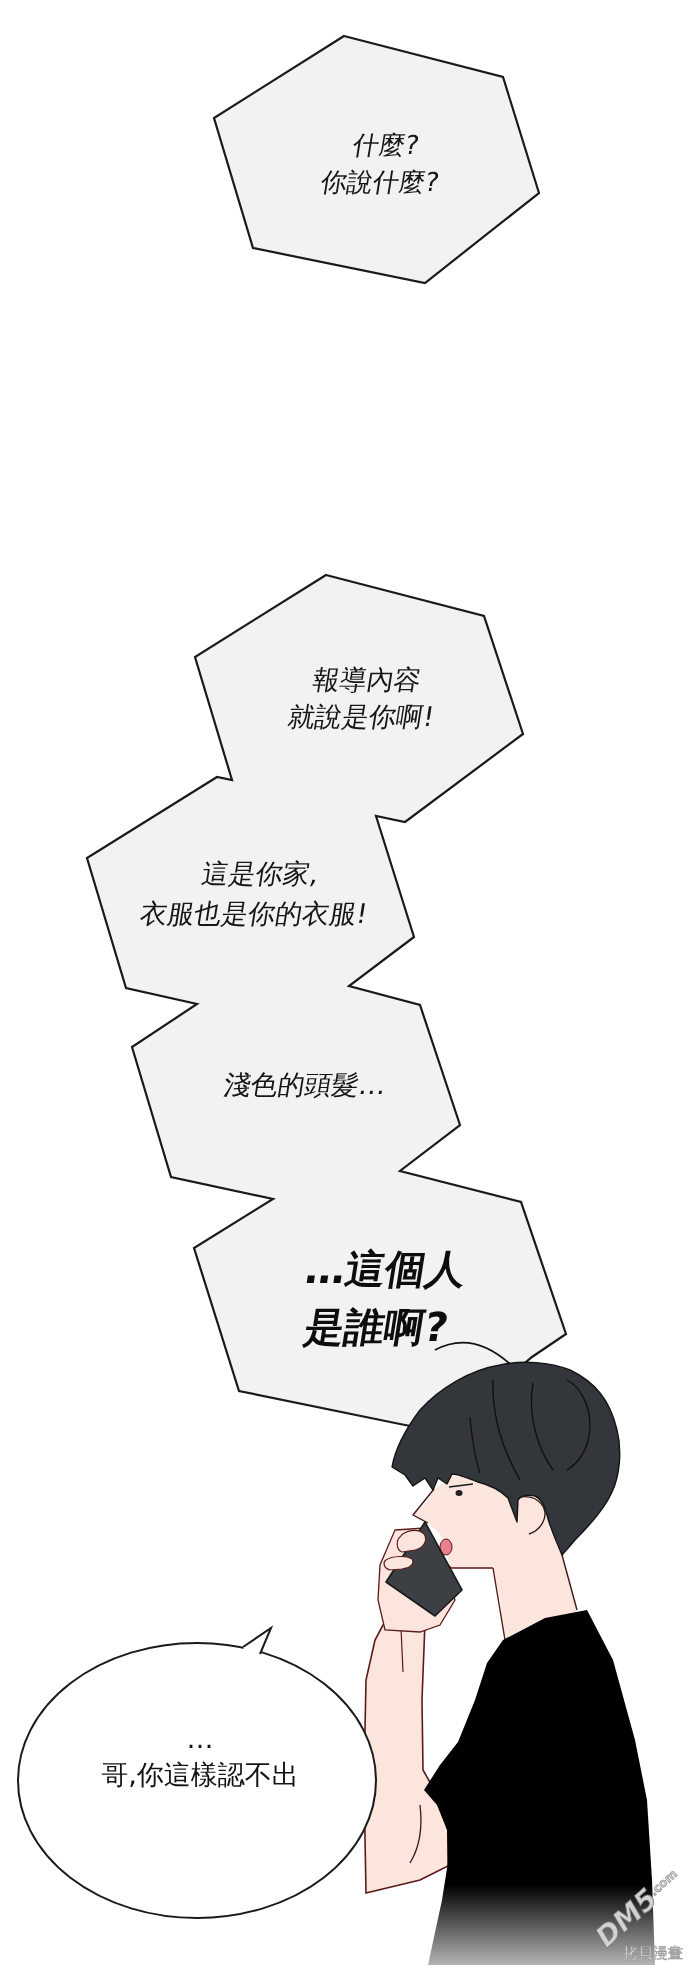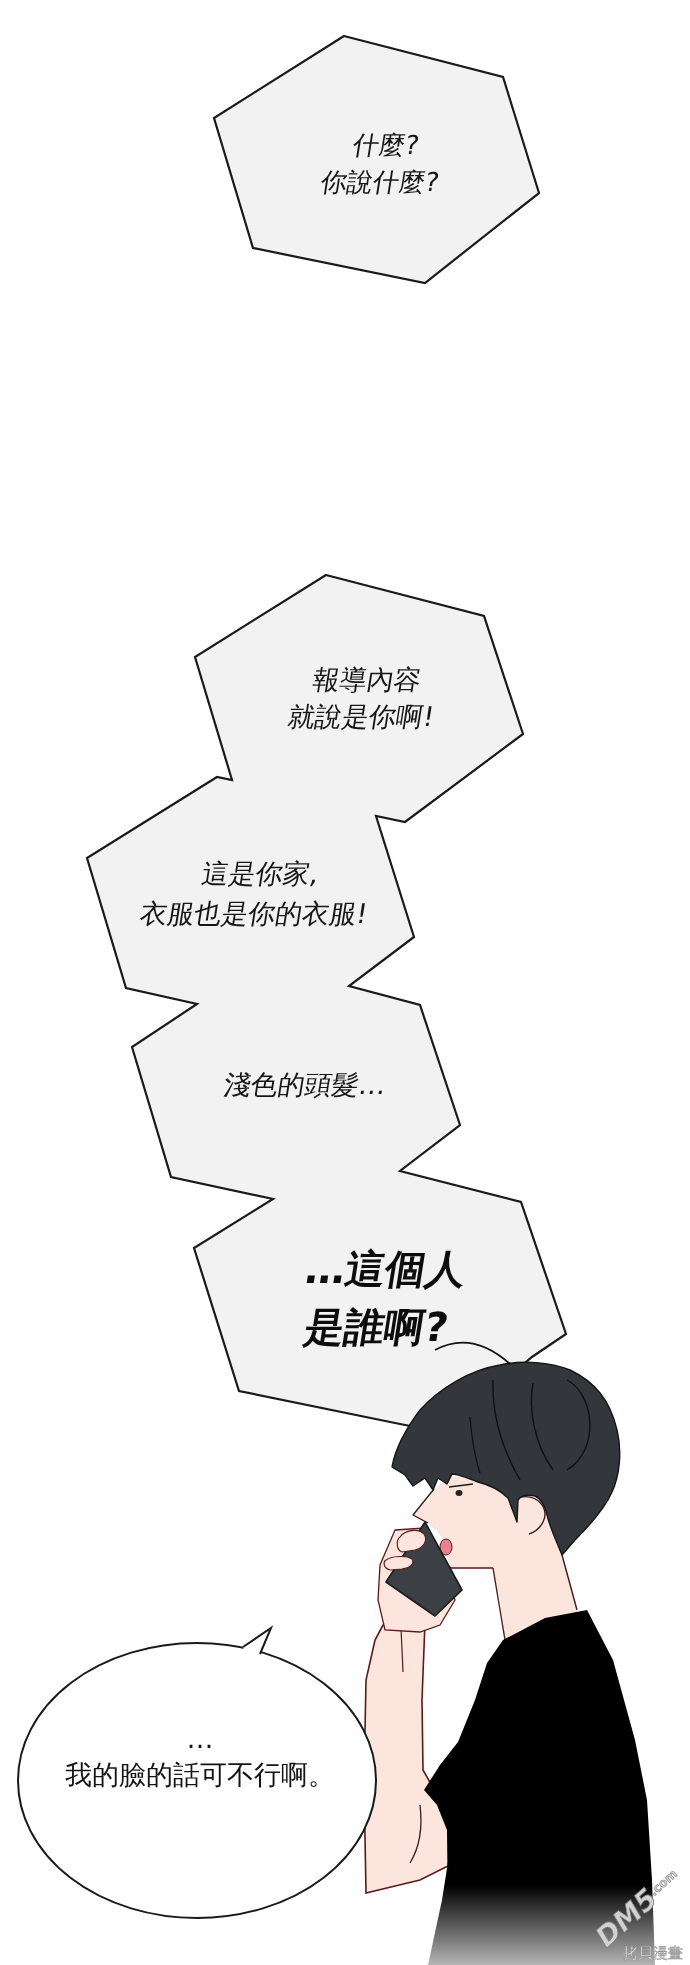--- a/index.html
+++ b/index.html
@@ -105,14 +105,14 @@
   <span class="ln">淺色的頭髮…</span>
 </div>
 
 <div class="txt t-who slant">
   <span class="ln">…這個人</span>
   <span class="ln">是誰啊?</span>
 </div>
 
 <div class="txt t-oval">
   <span class="ln">…</span>
-  <span class="ln">我的臉的話可不行啊。</span>
+  <span class="ln">哥,你這樣認不出</span>
 </div>
 
 </body></html>

